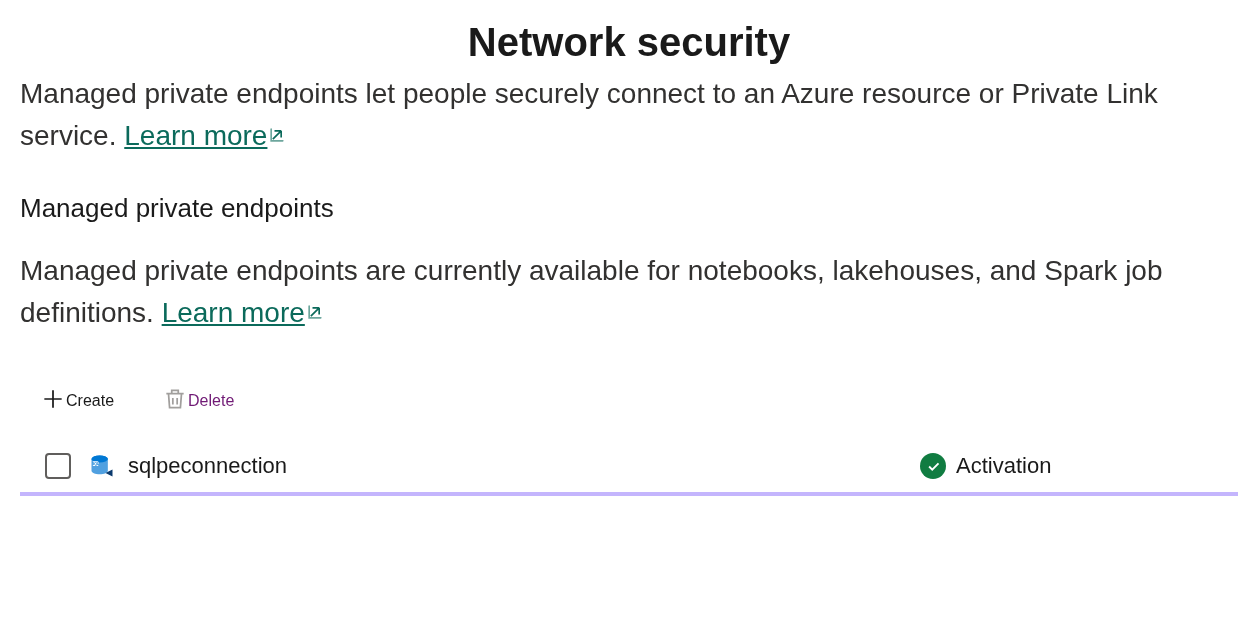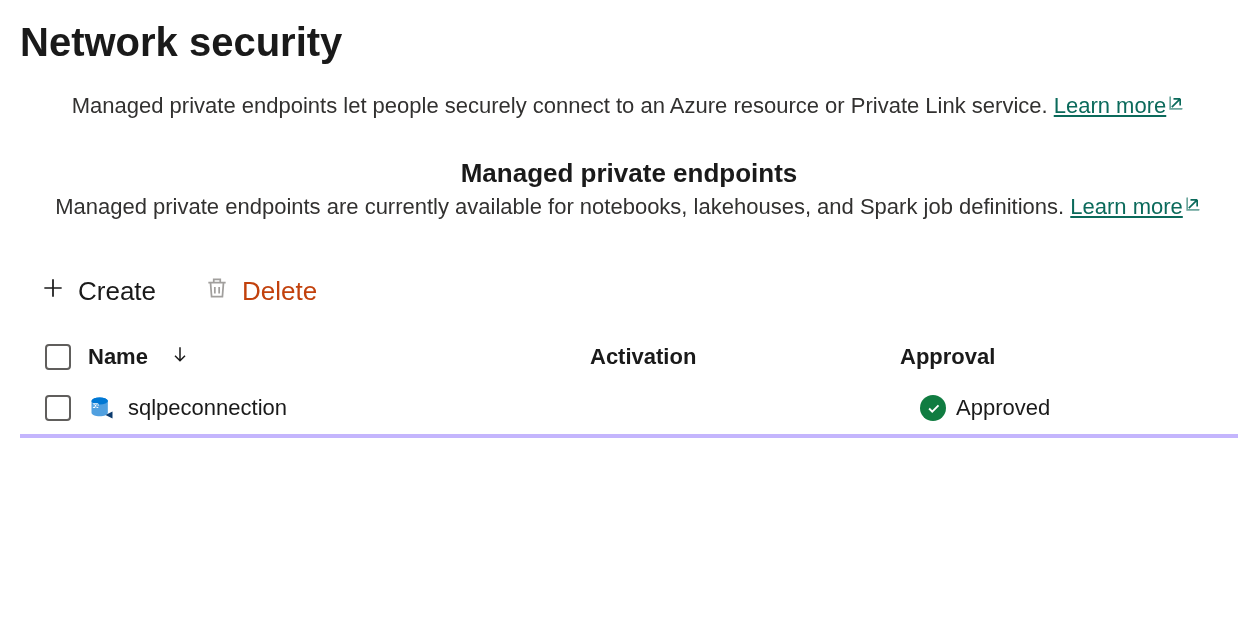--- a/index.html
+++ b/index.html
@@ -1,24 +1,24 @@
 <!DOCTYPE html>
 <html><head>
   <meta charset="utf-8">
   <style>
     * { box-sizing: border-box; margin: 0; padding: 0; }
     body { font-family: "Segoe UI", -apple-system, sans-serif; color: #1a1a1a; padding: 20px; background: #fff; }
-    .page-title { font-size: 40px; font-weight: 700; margin-bottom: 24px; }
-    .description { font-size: 22px; color: #323130; line-height: 1.5; margin-bottom: 36px; text-align: center; }
+    .page-title { font-size: 40px; font-weight: 700; margin-bottom: 8px; text-align: center; }
+    .description { font-size: 28px; color: #323130; line-height: 1.5; margin-bottom: 36px; }
     .learn-more-link { color: #0b6a5b; display: inline-flex; align-items: center; gap: 0; }
     .learn-more-link svg { width: 20px; height: 20px; }
-    .section-title { font-size: 26px; font-weight: 700; margin-bottom: 1px; text-align: center; }
+    .section-title { font-size: 26px; font-weight: 400; margin-bottom: 26px; }
     .toolbar { display: flex; gap: 48px; padding: 16px 0 24px 20px; align-items: center; }
-    .toolbar-btn { display: inline-flex; align-items: center; gap: 12px; font-size: 26px; background: none; border: none; cursor: pointer; color: #1a1a1a; font-family: inherit; }
-    .toolbar-btn.disabled { color: #c2410c; cursor: default; }
+    .toolbar-btn { display: inline-flex; align-items: center; font-size: 16px; background: none; border: none; cursor: pointer; color: #1a1a1a; font-family: inherit; }
+    .toolbar-btn.disabled { color: #701a75; cursor: default; }
     .toolbar-btn svg { width: 26px; height: 26px; }
     .toolbar-btn.disabled svg { stroke: #a19f9d; }
     .table-wrap { width: 100%; }
     .table-header, .table-row { display: flex; align-items: center; padding: 12px 8px; }
     .table-header { font-weight: 600; font-size: 22px; }
     .table-row { border-bottom: 4px solid #c4b5fd; font-size: 22px; }
     .col-check { width: 60px; display: flex; justify-content: center; }
     .col-name { flex: 1; display: flex; align-items: center; gap: 12px; }
     .col-activation { width: 310px; display: flex; align-items: center; gap: 10px; }
     .col-approval { width: 330px; display: flex; align-items: center; gap: 10px; }
@@ -74,39 +74,20 @@
     <span>
       <svg viewBox="0 0 24 24" fill="none" stroke="#a19f9d" stroke-width="1.6">
           <path d="M4 7h16M9 7V4h6v3M6 7l1 13h10l1-13M10 11v6M14 11v6"></path>
         </svg>
     </span>
     <span>Delete</span>
   </button>
 </div>
 
 <div class="table-wrap">
-  <div class="table-header">
-    <div class="col-check">
-      <div class="checkbox"></div>
-    </div>
-    <div class="col-name">
-      <span>Name</span>
-      <span class="sort-icon">
-        <svg viewBox="0 0 24 24" fill="none" stroke="#1a1a1a" stroke-width="1.8">
-            <path d="M12 4v16M6 14l6 6 6-6"></path>
-          </svg>
-      </span>
-    </div>
-    <div class="col-activation">
-      <span>Activation</span>
-    </div>
-    <div class="col-approval">
-      <span>Approval</span>
-    </div>
-  </div>
 
   <div class="table-row">
     <div class="col-check">
       <div class="checkbox"></div>
     </div>
     <div class="col-name">
       <span class="resource-icon">
         <svg viewBox="0 0 24 24">
             <ellipse cx="10" cy="6" rx="7" ry="3" fill="#0078d4"></ellipse>
             <path d="M3 6v10c0 1.66 3.13 3 7 3s7-1.34 7-3V6" fill="#50a0e0"></path>
@@ -118,16 +99,16 @@
           </svg>
       </span>
       <span>sqlpeconnection</span>
     </div>
     <div class="col-activation">
       <span class="status-icon">
         <svg viewBox="0 0 24 24" fill="none" stroke="#fff" stroke-width="3">
             <path d="M5 12l5 5L20 7"></path>
           </svg>
       </span>
-      <span>Approved</span>
+      <span>Activation</span>
     </div>
   </div>
 </div>
 
 </body></html>

